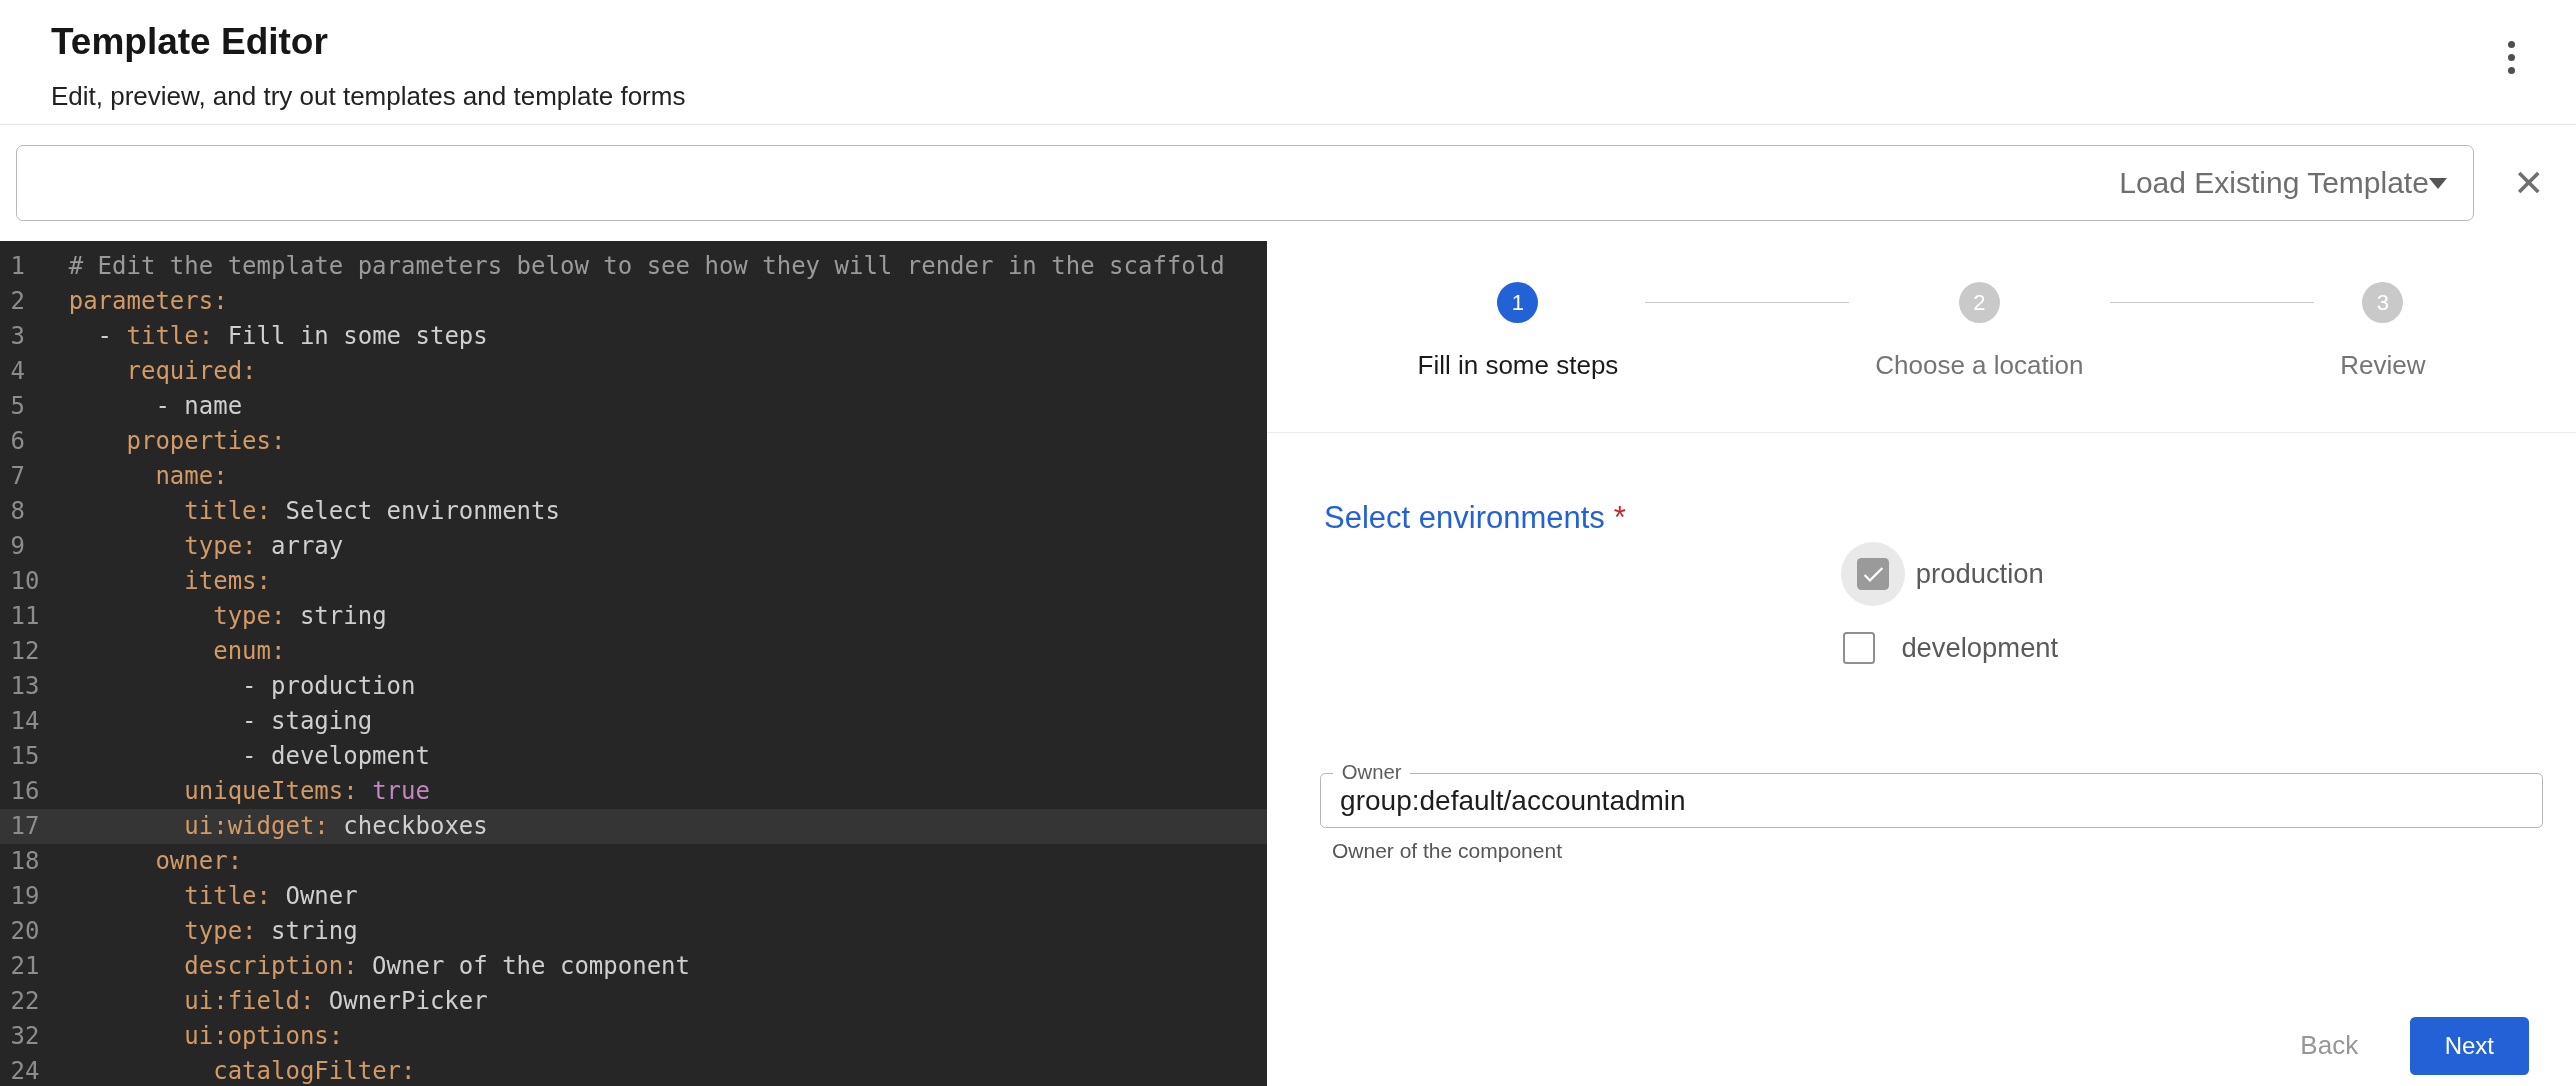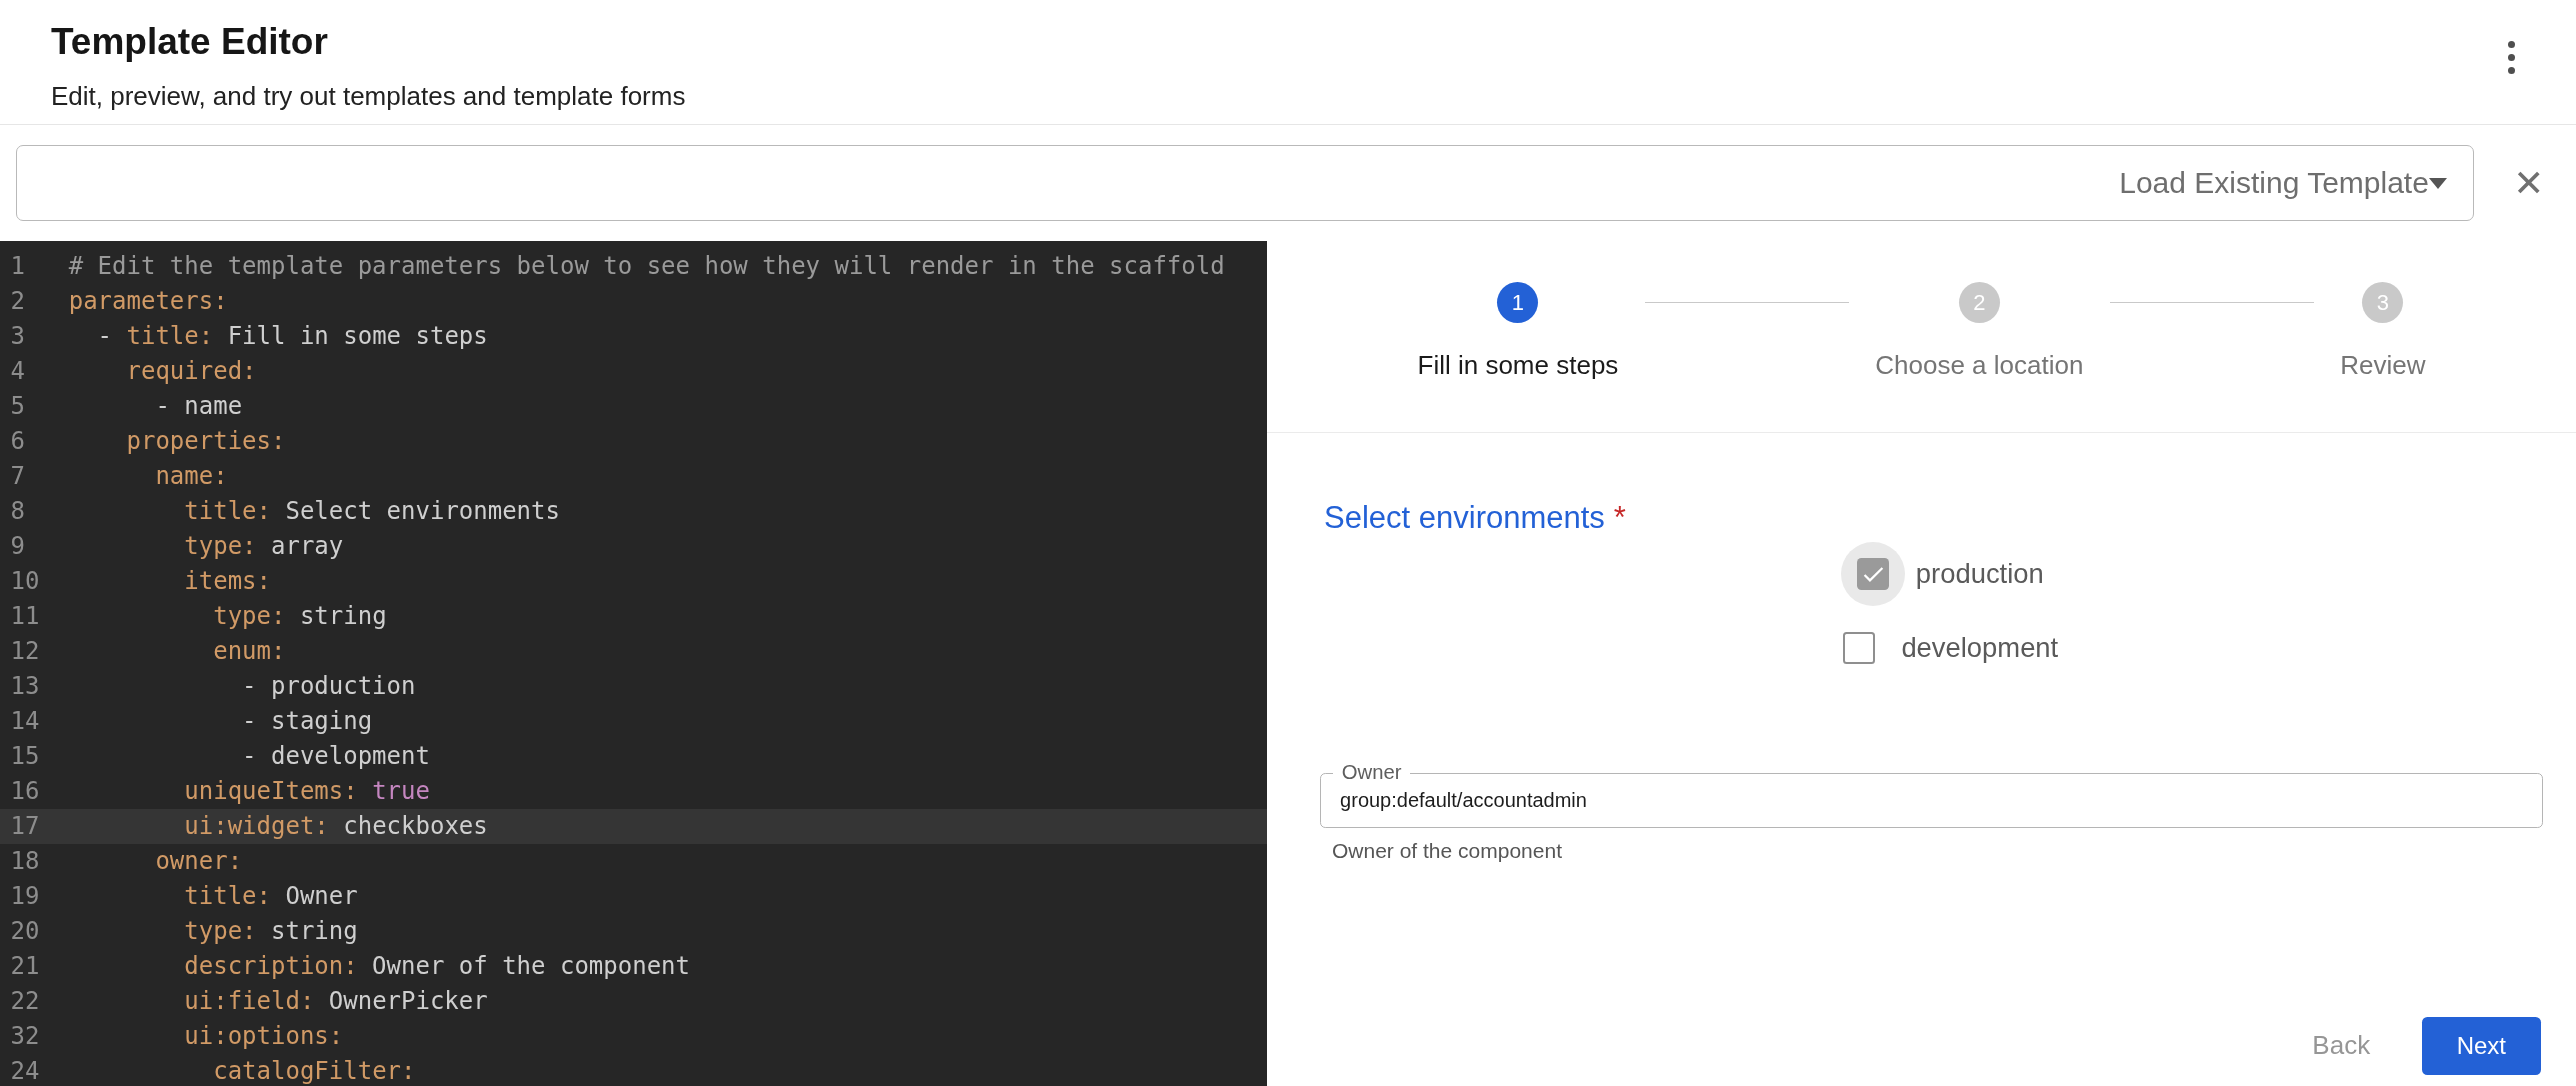--- a/index.html
+++ b/index.html
@@ -73,25 +73,25 @@
   .box.unchecked { background:#fff; border:2.7px solid var(--checkbox-border,#8f8f8f);
     border-radius:3.5px; }
   .box svg { width:26.5px; height:26.5px; }
   .cbx-label { margin-left:10.6px; font-size:27.4px; color:#5a5a5a; }
 
   .owner-field { position:relative; margin:88px 0 0 10.6px; width:1223px; height:55px;
     border:1.8px solid #b5b5b5; border-radius:5.3px; background:#fff; }
   .owner-label { position:absolute; top:-13.3px; left:12.4px; background:#fff;
     padding:0 8.8px; font-size:20.3px; color:#5e5e5e; }
   .owner-input { width:100%; height:100%; border:none; outline:none; background:transparent;
-    font-family:"Liberation Sans", sans-serif; font-size:20px; color:#1d1d1d;
+    font-family:"Liberation Sans", sans-serif; font-size:28px; color:#1d1d1d;
     padding:0 17.7px 0 19.5px; }
   .helper { margin:10.6px 0 0 23px; font-size:21px; color:#565656; }
 
-  .actions { position:absolute; right:35px; bottom:12.4px; display:flex;
+  .actions { position:absolute; right:47px; bottom:12.4px; display:flex;
     align-items:center; gap:26.5px; }
   .btn-back { background:none; border:none; font-size:26px; color:#969696;
     padding:12.4px 25px; cursor:pointer; font-family:inherit; }
   .btn-next { background:var(--primary,#2361d6); border:none; color:#fff;
     font-size:24px; padding:15px 35px; border-radius:5.3px; cursor:pointer;
     font-family:inherit; }
 </style>
 </head>
 <body>
 

